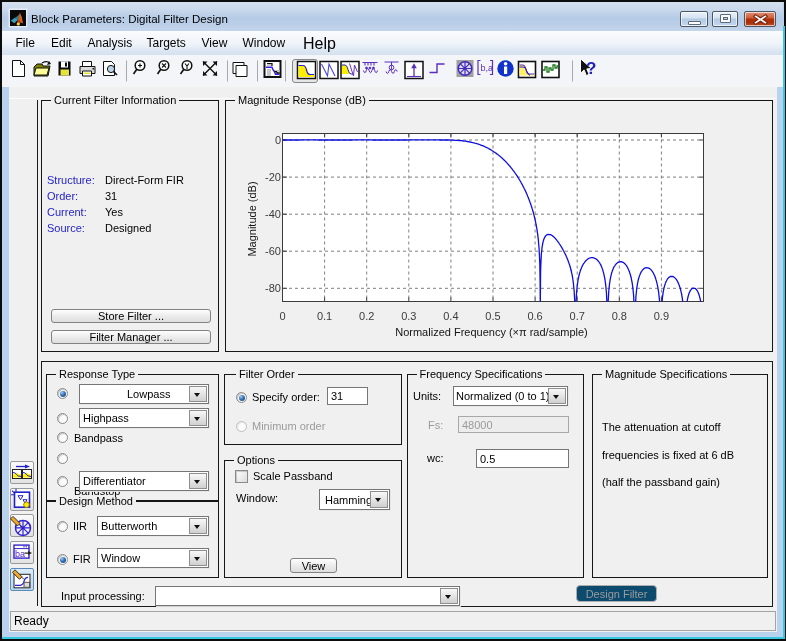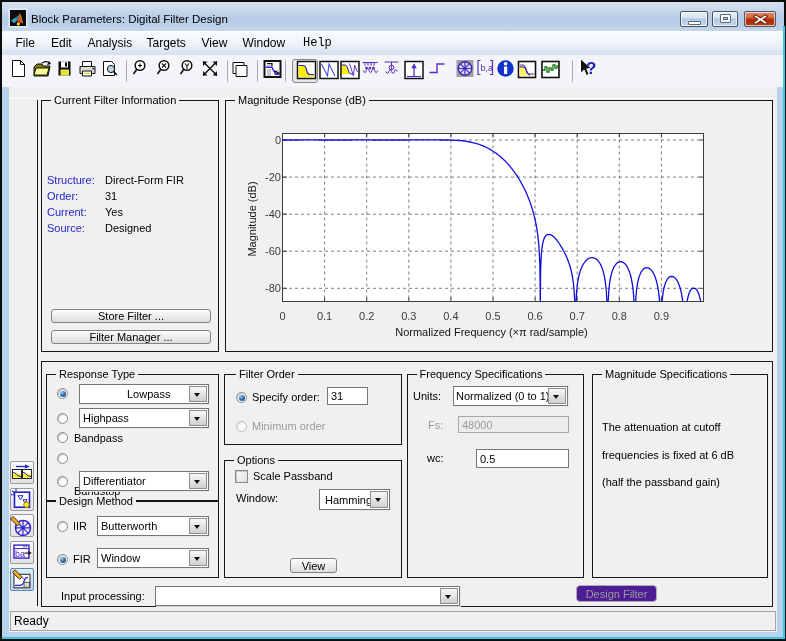--- a/index.html
+++ b/index.html
@@ -48,21 +48,21 @@
 <path d="M2.4 0.6 L7.5 3.8 L12.6 0.6 L14.5 2.5 L10.2 5.5 L14.5 8.5 L12.6 10.4 L7.5 7.2 L2.4 10.4 L0.5 8.5 L4.8 5.5 L0.5 2.5 Z" fill="#fcfcfc" stroke="#7a2410" stroke-width="1.1"></path>
 </svg>
   </div>
 <div class="abs" style="left:2px;top:31px;width:781px;height:24px;background:linear-gradient(#fafcfe 0%,#eef3f9 55%,#dde7f3 80%,#d5e1f0 100%);"></div>
 <div class="lbl" style="left:15.5px;top:37px;font-size:12px;line-height:13px;">File</div>
 <div class="lbl" style="left:51px;top:37px;font-size:12px;line-height:13px;">Edit</div>
 <div class="lbl" style="left:87.5px;top:37px;font-size:12px;line-height:13px;">Analysis</div>
 <div class="lbl" style="left:146.5px;top:37px;font-size:12px;line-height:13px;">Targets</div>
 <div class="lbl" style="left:201.5px;top:37px;font-size:12px;line-height:13px;">View</div>
 <div class="lbl" style="left:242.5px;top:37px;font-size:12px;line-height:13px;">Window</div>
-<div class="lbl" style="left:303px;top:37px;font-size:12px;line-height:13px;font-family:Liberation Mono, monospace;">Help</div>
+<div class="lbl" style="left:303px;top:37px;font-size:16px;line-height:13px;">Help</div>
 <div class="abs" style="left:2px;top:55px;width:781px;height:32px;background:#f3f5f8;"></div>
 <svg class="abs" style="left:0;top:55px" width="786" height="32" viewBox="0 0 786 32">
 <g transform="translate(0,4)">
 
 <path d="M12.5 1.5 h8 l4 4 v12 h-12 z" fill="#fff" stroke="#111"></path>
       <path d="M20.5 1.5 v4 h4" fill="none" stroke="#111"></path>
 
 <path d="M34 8 l3 -3 h5 l1 2 h7 l-2 10 h-14 z" fill="#808000" stroke="#111"></path>
 <path d="M36 9 h13 l-2 7 h-13 z" fill="#ffff99" stroke="#111"></path>
 <path d="M42 4 q6 -3 8 1" fill="none" stroke="#111" stroke-width="1.2"></path>
@@ -348,21 +348,21 @@
 <div class="gb" style="left:592px;top:374px;width:176px;height:204px;">
     <b>Magnitude Specifications</b>
   </div>
 <div class="lbl" style="left:602px;top:421px;">The attenuation at cutoff</div>
 <div class="lbl" style="left:602px;top:449px;">frequencies is fixed at 6 dB</div>
 <div class="lbl" style="left:602px;top:476px;">(half the passband gain)</div>
 <div class="lbl" style="left:61px;top:590px;">Input processing:</div>
 <div class="combo" style="left:155px;top:586px;width:305px;height:20px;">
     <u></u>
   </div>
-<div class="btn" style="left:576px;top:585px;width:81px;height:17px;border-color:#adadad;border-radius:4px;background:#4c1d95;color:#9b9b9b;">
+<div class="btn" style="left:576px;top:585px;width:81px;height:17px;border-color:#adadad;border-radius:4px;background:#0c4a6e;color:#9b9b9b;">
     <i>Design Filter</i>
   </div>
 <div class="abs" style="left:10px;top:611px;width:766px;height:20px;background:#f0f0f0;border:1px solid #a3a3a3;"></div>
 <div class="lbl" style="left:14px;top:615px;font-size:12px;">Ready</div>
 <div class="abs" style="left:9.5px;top:461px;width:24px;height:23px;border:1px solid #9a9a9a;border-radius:2px;background:linear-gradient(#fafafa,#e2e2e2);"></div>
 <div class="abs" style="left:9.5px;top:487.7px;width:24px;height:23px;border:1px solid #9a9a9a;border-radius:2px;background:linear-gradient(#fafafa,#e2e2e2);"></div>
 <div class="abs" style="left:9.5px;top:514.4px;width:24px;height:23px;border:1px solid #9a9a9a;border-radius:2px;background:linear-gradient(#fafafa,#e2e2e2);"></div>
 <div class="abs" style="left:9.5px;top:541.1px;width:24px;height:23px;border:1px solid #9a9a9a;border-radius:2px;background:linear-gradient(#fafafa,#e2e2e2);"></div>
 <div class="abs" style="left:9.5px;top:567.8px;width:24px;height:23px;border:1px solid #5a8ab8;border-radius:2px;background:linear-gradient(#dcebf8,#bcd8f0);"></div>
 <svg class="abs" style="left:9.5px;top:461px" width="24" height="131" viewBox="0 0 24 131">

